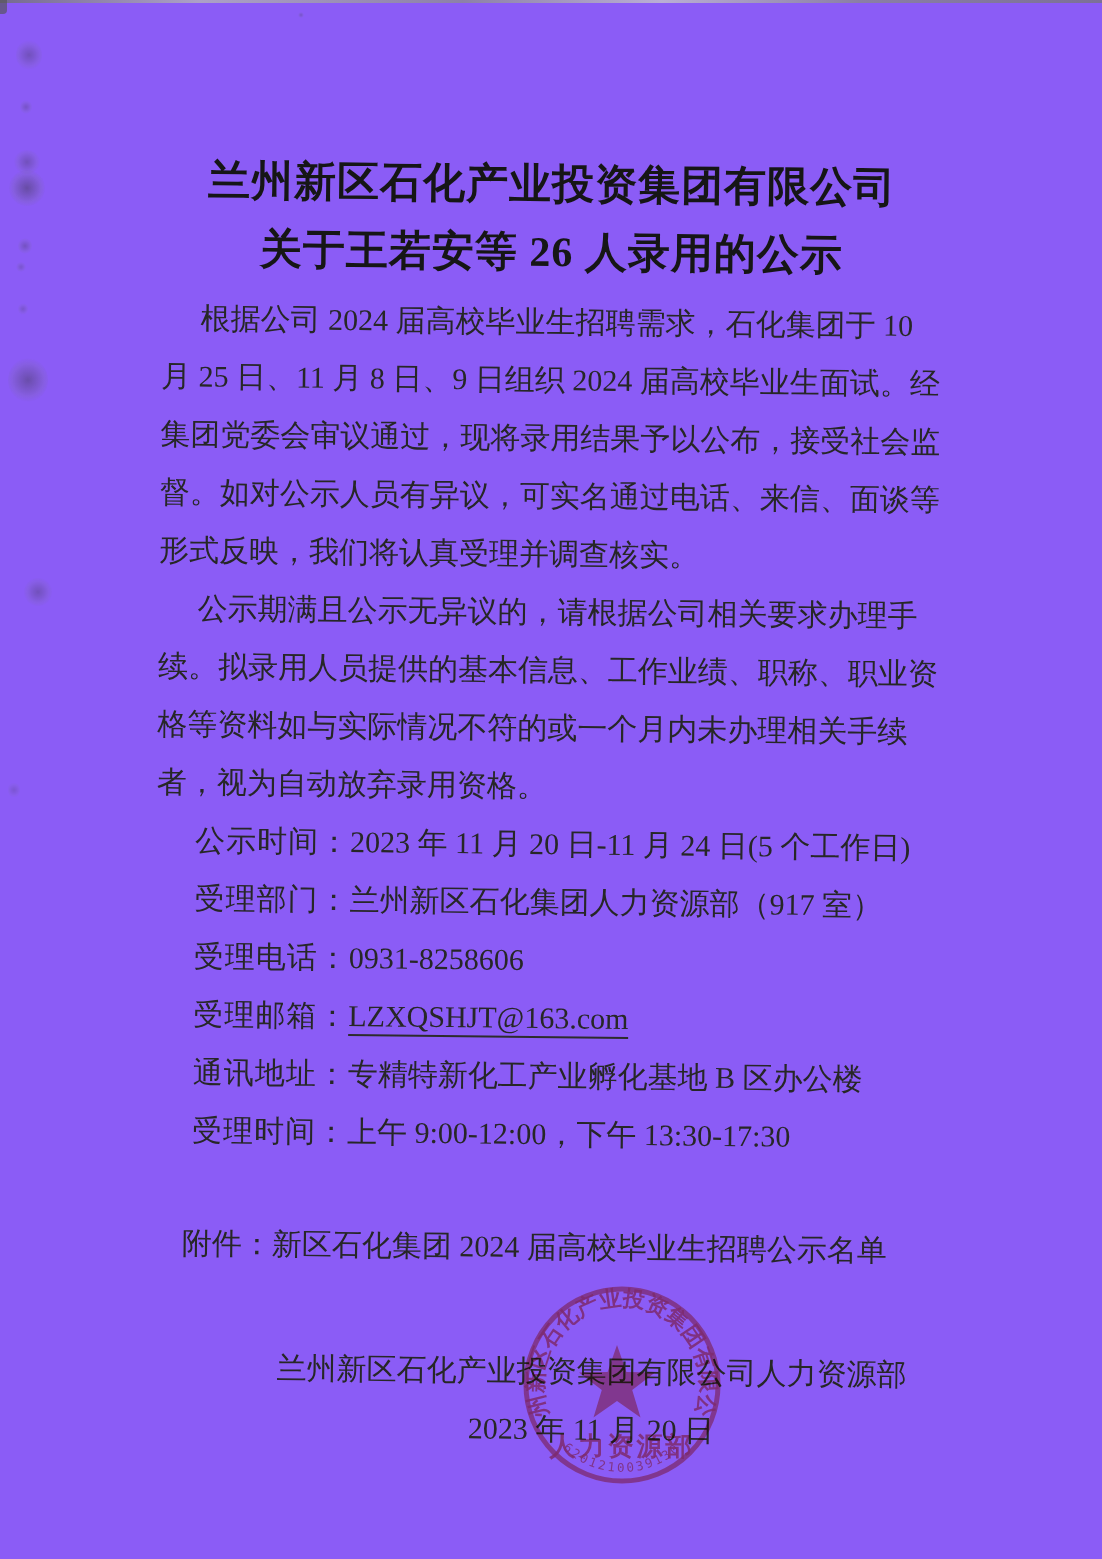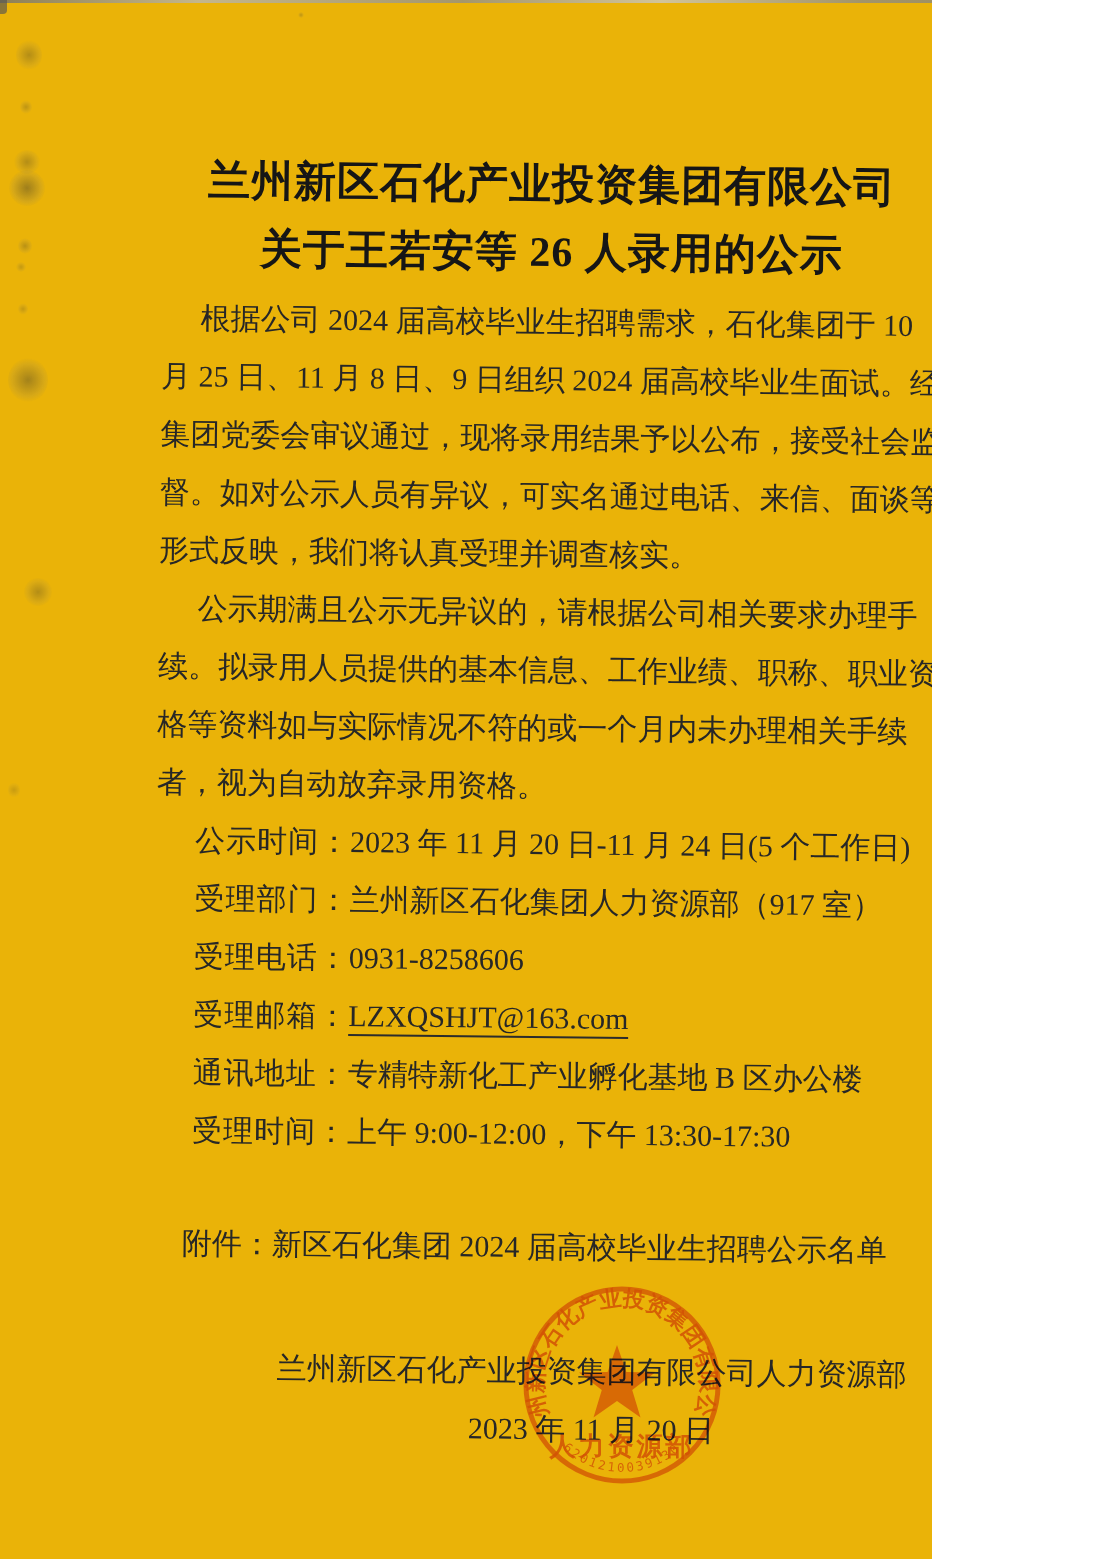--- a/index.html
+++ b/index.html
@@ -2,22 +2,22 @@
 <html><head>
 <meta charset="utf-8">
 <style>
   html,body{margin:0;padding:0;}
   body{
     width:1102px;height:1559px;
     font-family:"Liberation Serif","DejaVu Serif",serif;
     background:#ffffff;
   }
   .page{
-    position:relative;width:932px;height:1559px;
-    background:#eab308;overflow:hidden;
+    position:relative;width:1102px;height:1559px;
+    background:#8b5cf6;overflow:hidden;
   }
   
   .top-edge{
     position:absolute;top:0;left:0;width:1102px;height:3px;
     background:linear-gradient(90deg,#6e6e6e,#b7b7b7 18%,#8d8d8d 42%,#c9c9c9 60%,#8a8a8a 78%,#777);
     opacity:.75;
   }
   .corner-notch{
     position:absolute;left:0;top:0;width:7px;height:14px;
     background:#555;opacity:.65;border-radius:0 0 4px 0;

